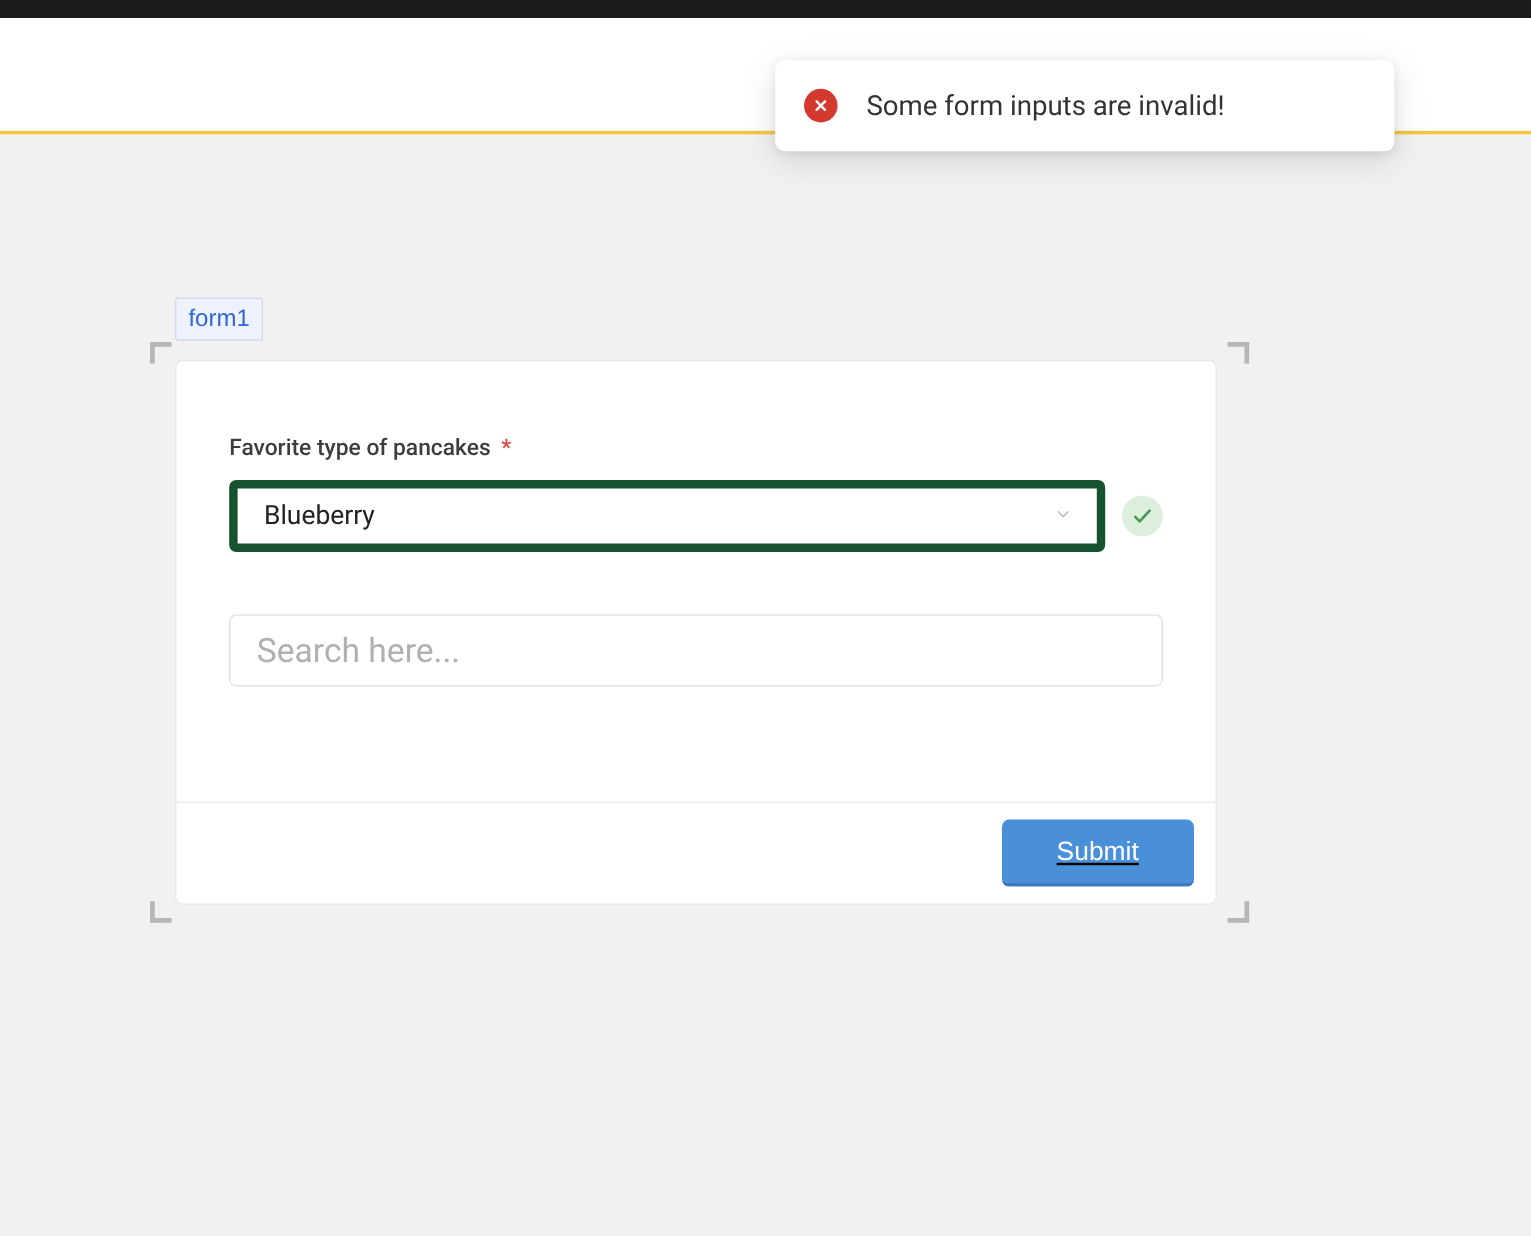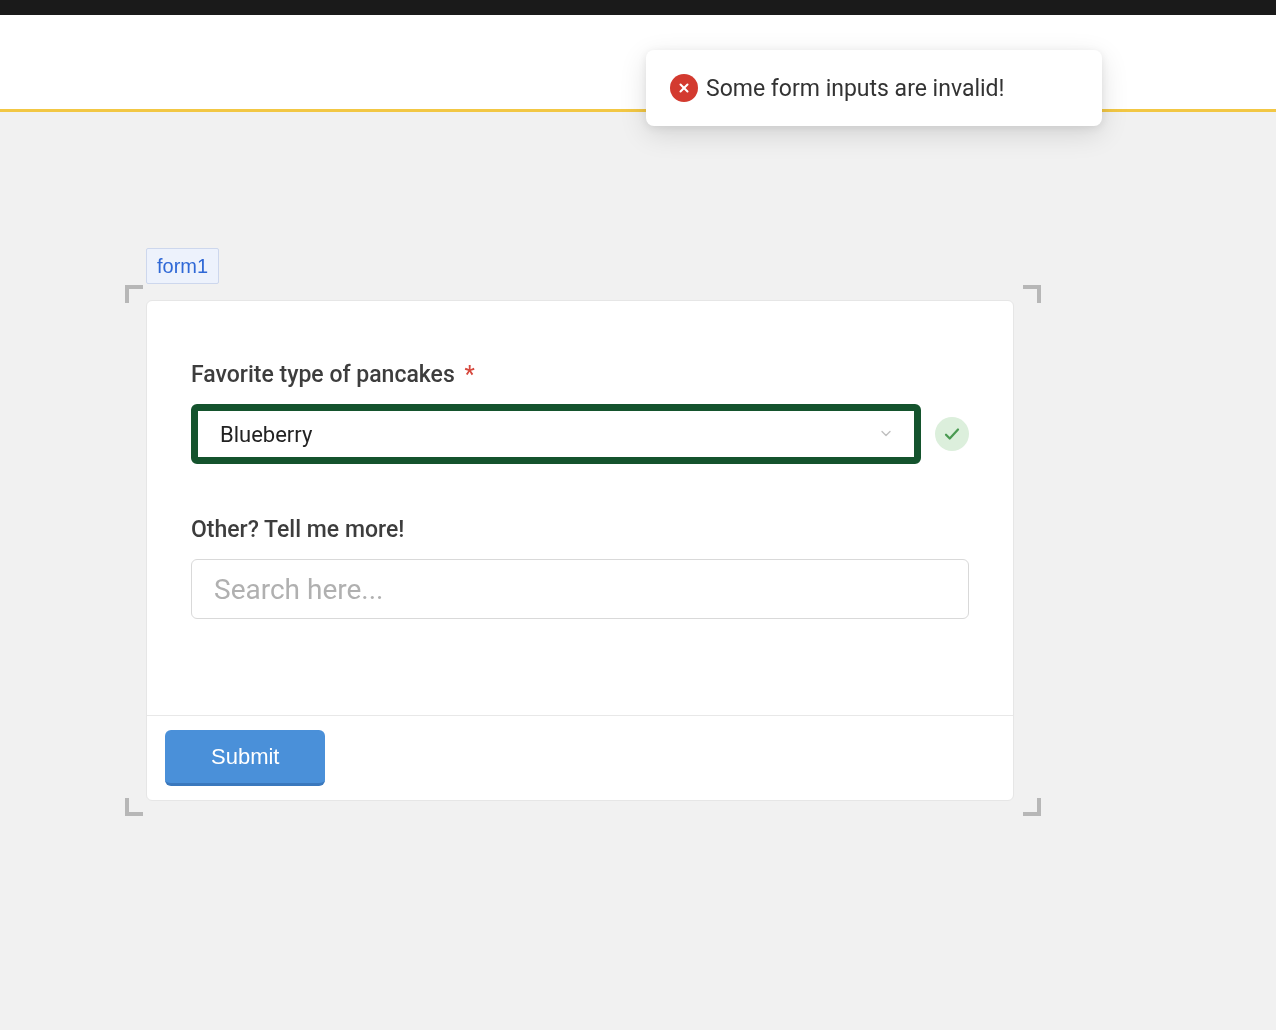--- a/index.html
+++ b/index.html
@@ -29,29 +29,29 @@
   height: 28px;
   border-radius: 6px 6px 0 0;
 }
 .header-tab.t1 { left: 876px; width: 48px; }
 .header-tab.t2 { left: 1015px; width: 48px; }
 
 .toast {
   position: absolute;
   top: 50px;
   left: 646px;
-  width: 456px;
+  width: 516px;
   height: 76px;
   background: #fff;
   border-radius: 8px;
   box-shadow: 0 8px 28px rgba(0,0,0,0.12), 0 2px 8px rgba(0,0,0,0.08);
   display: flex;
   align-items: center;
   padding: 0 24px;
-  gap: 8px;
+  gap: 24px;
 }
 .toast-icon {
   width: 28px;
   height: 28px;
   border-radius: 50%;
   background: #d33a2f;
   display: flex;
   align-items: center;
   justify-content: center;
   flex-shrink: 0;
@@ -99,21 +99,21 @@
   border-radius: 6px;
   width: 868px;
   margin-left: 18px;
   position: relative;
 }
 .panel-body {
   padding: 60px 44px 48px;
 }
 .field { margin-bottom: 52px; }
 .field-label {
-  font-size: 23px;
+  font-size: 19px;
   color: #3d3d3d;
   font-weight: 500;
   margin-bottom: 16px;
   display: block;
 }
 .req { color: #d6493e; margin-left: 4px; }
 
 .select-row {
   display: flex;
   align-items: center;
@@ -162,21 +162,22 @@
   color: #222;
   outline: none;
   font-family: inherit;
 }
 .text-input::placeholder { color: #b0b0b0; }
 
 .panel-footer {
   border-top: 1px solid #e8e8e8;
   padding: 14px 18px;
   display: flex;
-  justify-content: flex-start;
+  justify-content: flex-end;
+  text-decoration: underline;
 }
 .submit-btn {
   background: #4a90d9;
   color: #fff;
   border: none;
   border-bottom: 3px solid #3a78bd;
   border-radius: 6px;
   height: 56px;
   padding: 0 46px;
   font-size: 22px;
@@ -230,23 +231,20 @@
           </div>
           <div class="valid-mark">
             <svg viewBox="0 0 24 24" fill="none" stroke="#4a9a52" stroke-width="3" stroke-linecap="round" stroke-linejoin="round">
               <polyline points="4 13 9 18 20 6"></polyline>
             </svg>
           </div>
         </div>
       </div>
 
       <div class="field" style="margin-bottom:48px">
-        <label class="field-label">
-          <span>Other? Tell me more!</span>
-        </label>
         <input class="text-input" type="text" placeholder="Search here..." style="">
       </div>
 
     </div>
     <div class="panel-footer">
       <button class="submit-btn">Submit</button>
     </div>
   </div>
 </div>
 

